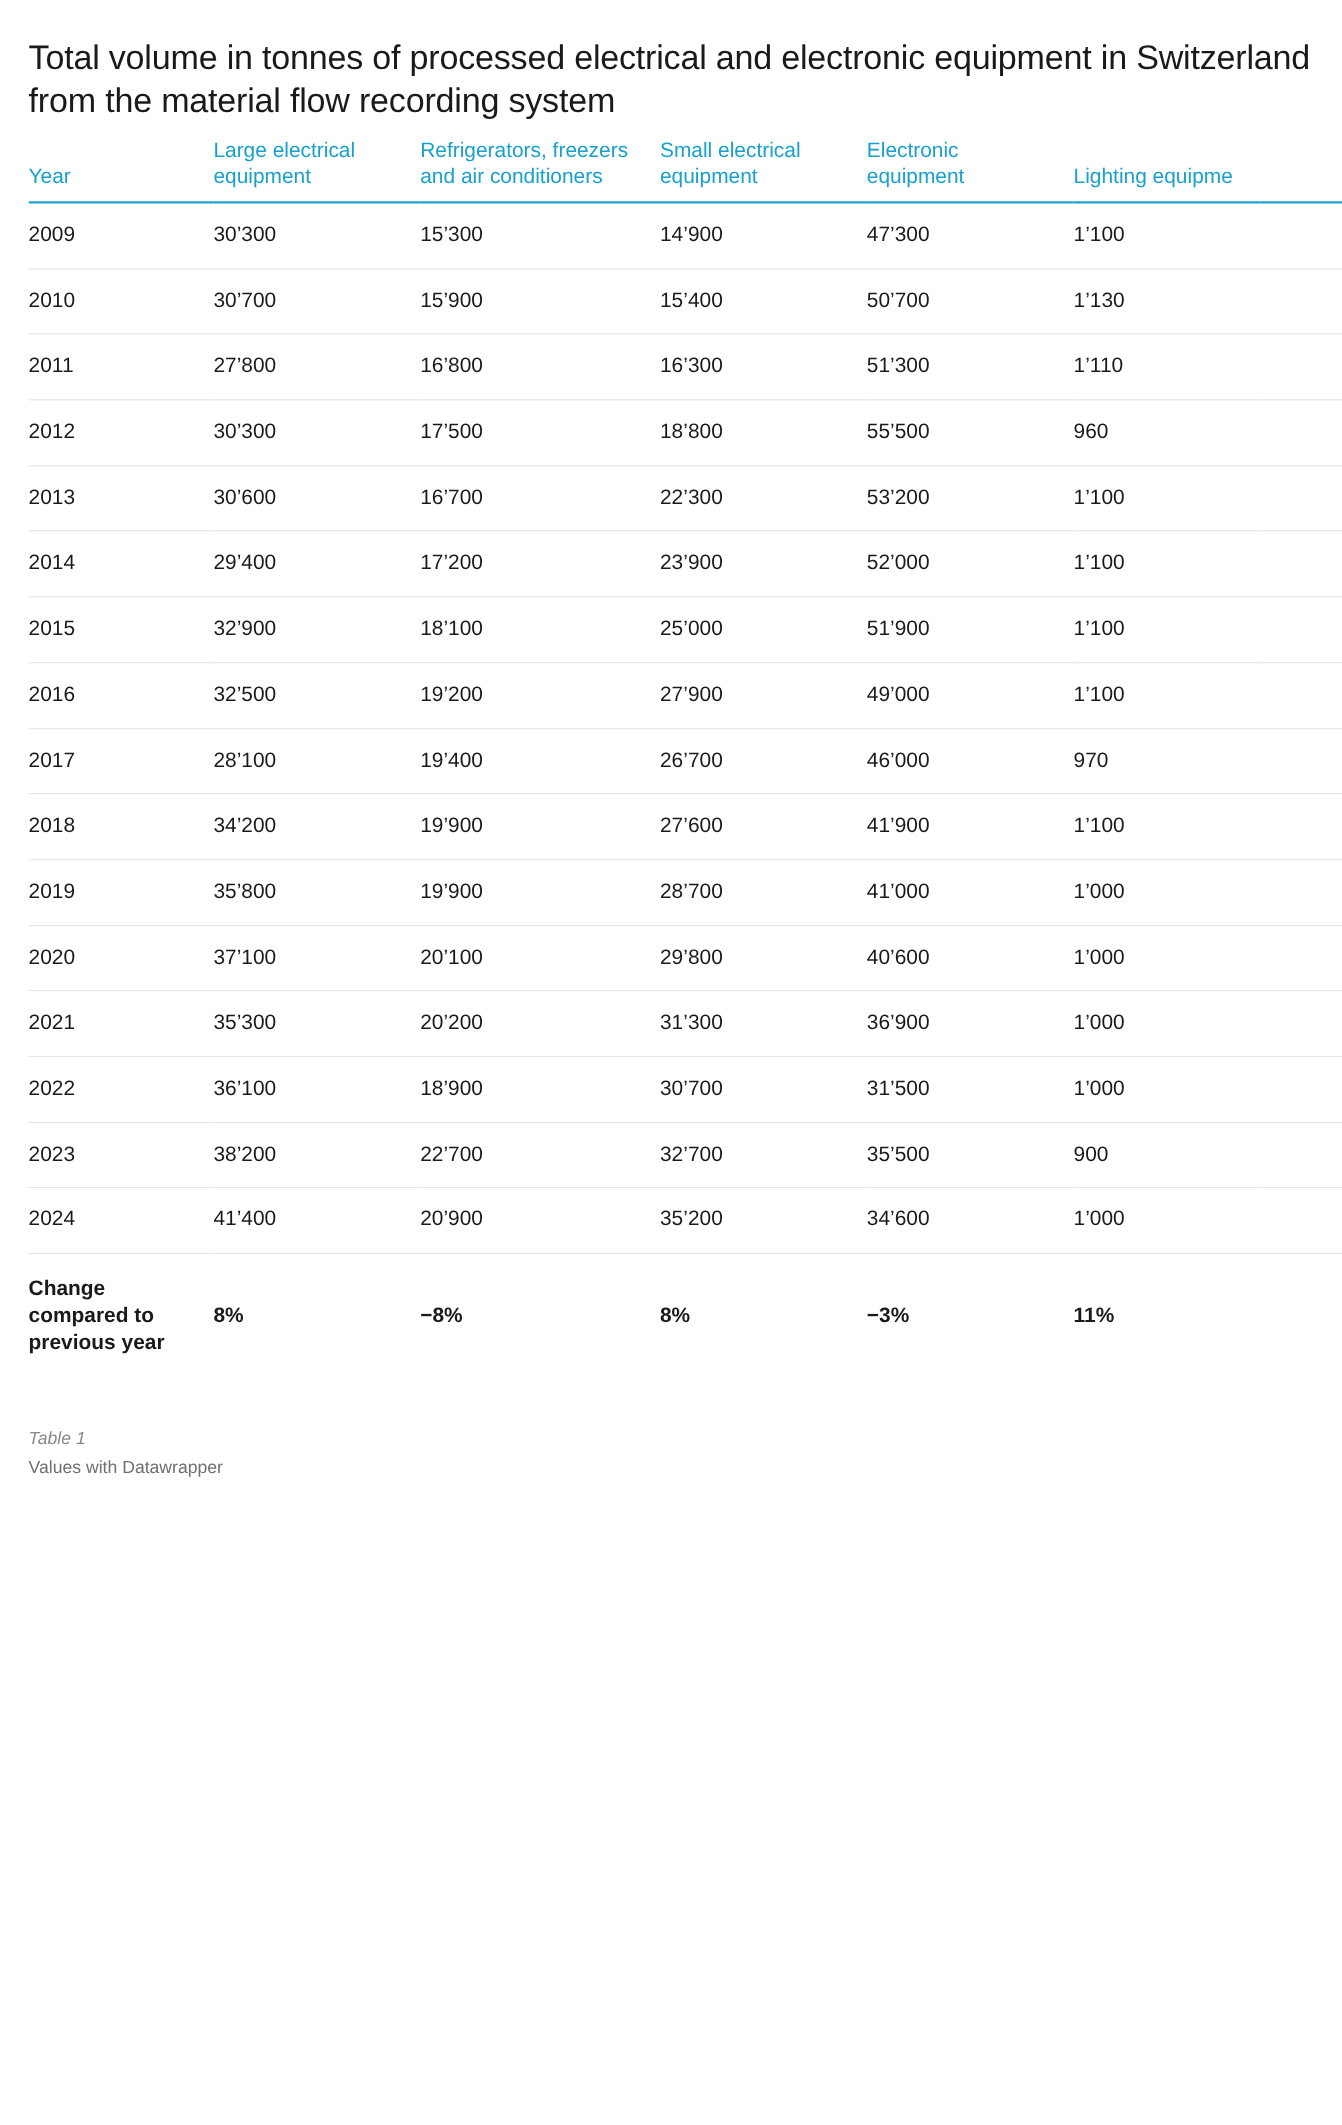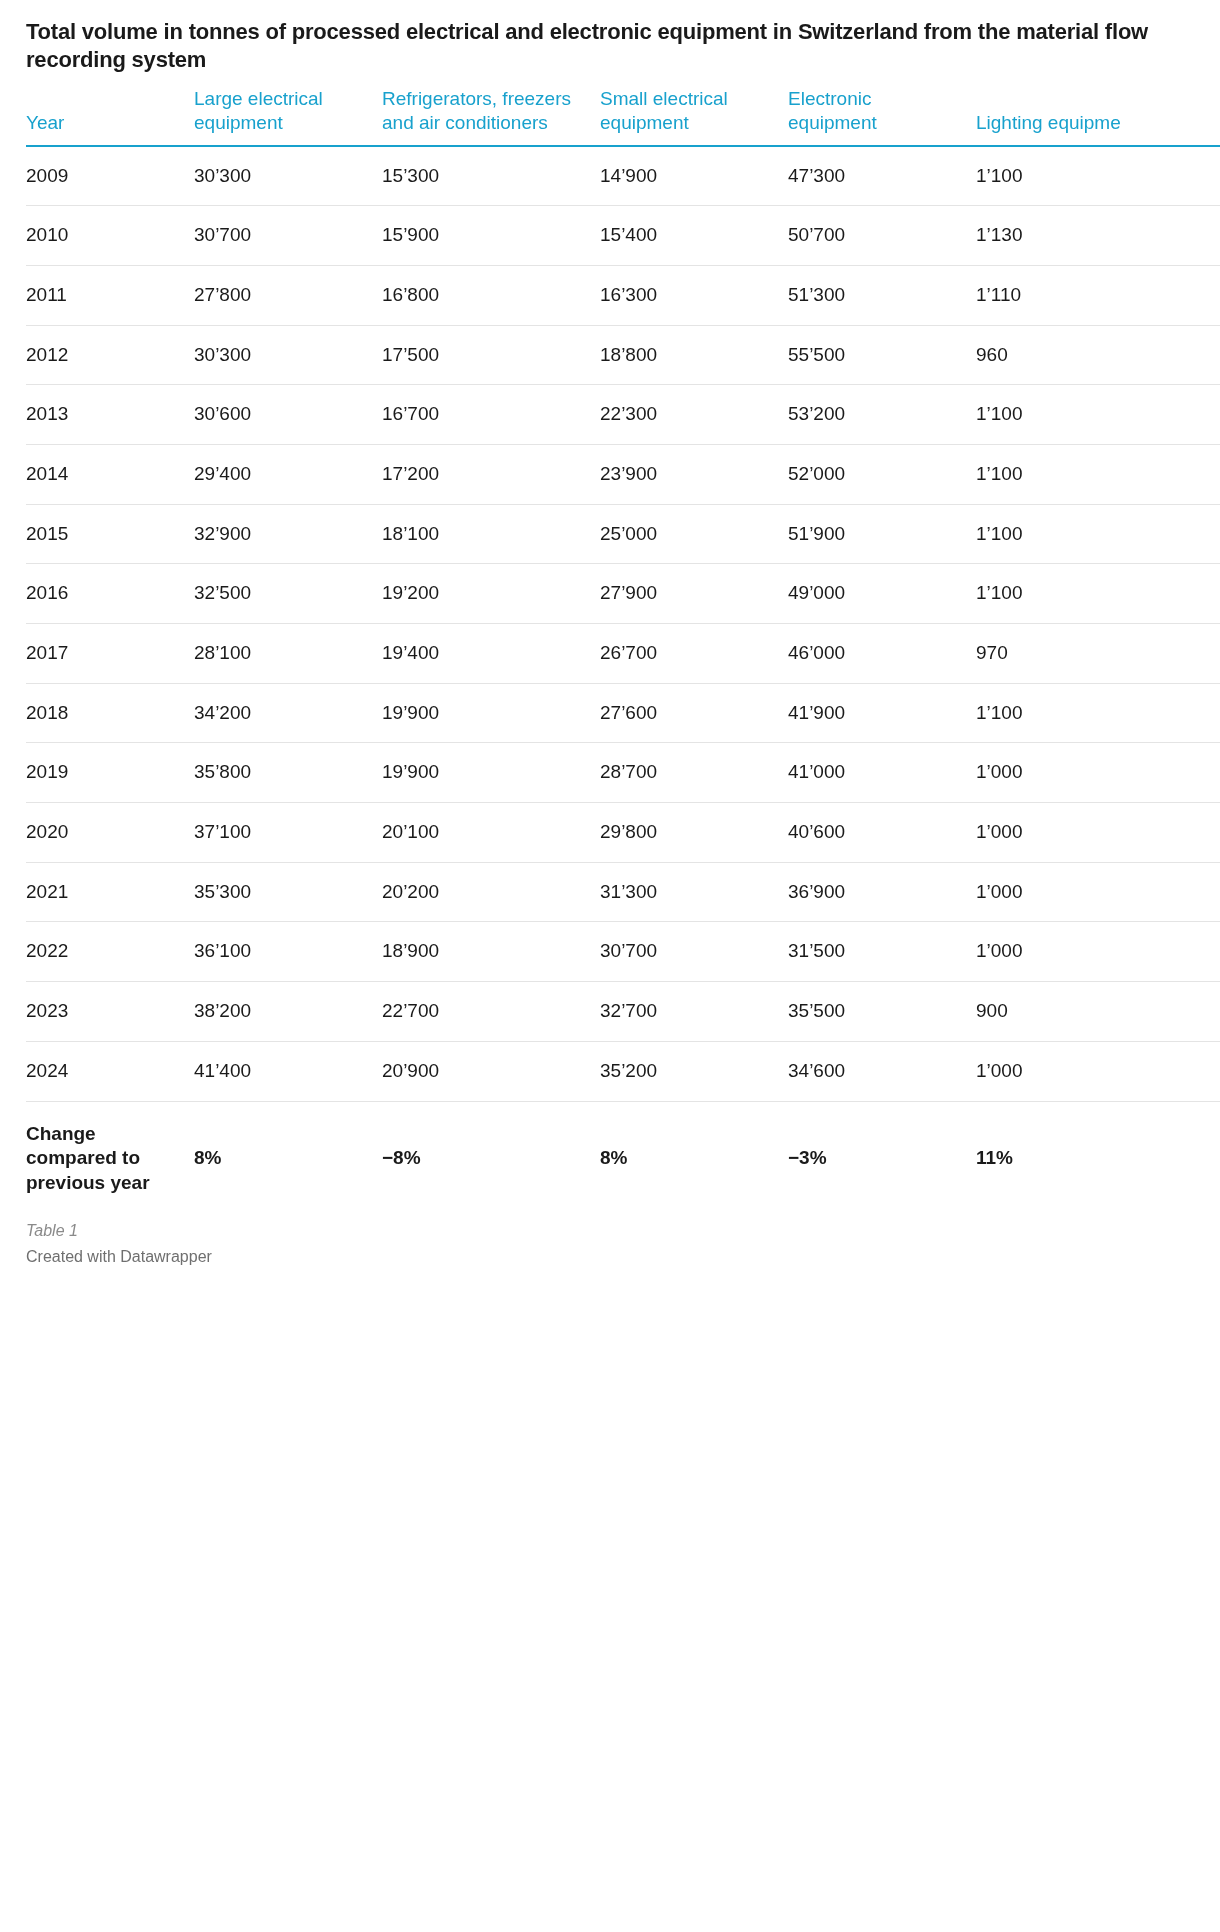--- a/index.html
+++ b/index.html
@@ -13,26 +13,26 @@
     height: 1932px;
     font-family: "Liberation Sans", sans-serif;
     color: #1a1a1a;
     overflow: hidden;
   }
   .page {
     padding: 18px 26px 0 26px;
     width: 1220px;
   }
   .title {
-    font-size: 22px;
+    font-size: 31px;
     line-height: 1.25;
-    font-weight: bold;
+    font-weight: normal;
     color: #1a1a1a;
     letter-spacing: -0.2px;
-    margin: 0 0 14px 0;
+    margin: 16px 0 14px 0;
     max-width: 1180px;
   }
   .subtitle {
     font-size: 19px;
     color: #3a3a3a;
     margin: 0 0 42px 0;
     font-weight: normal;
   }
   .table-wrap {
     width: 1194px;
@@ -79,20 +79,21 @@
     padding-right: 28px;
   }
   col.c-year { width: 168px; }
   col.c-1 { width: 188px; }
   col.c-2 { width: 218px; }
   col.c-3 { width: 188px; }
   col.c-4 { width: 188px; }
   col.c-5 { width: 170px; }
   col.c-6 { width: 170px; }
   .footer {
+    margin-top: 40px;
     padding-top: 6px;
   }
   .footer .table-label {
     font-size: 16px;
     font-style: italic;
     color: #8a8a8a;
     margin-bottom: 8px;
   }
   .footer .credit {
     font-size: 16px;
@@ -281,16 +282,16 @@
           <td>−3%</td>
           <td>11%</td>
           <td></td>
         </tr>
       </tbody>
     </table>
   </div>
 
   <div class="footer">
     <div class="table-label">Table 1</div>
-    <div class="credit">Created with Datawrapper</div>
+    <div class="credit">Values with Datawrapper</div>
   </div>
 
 </div>
 
 </body></html>

